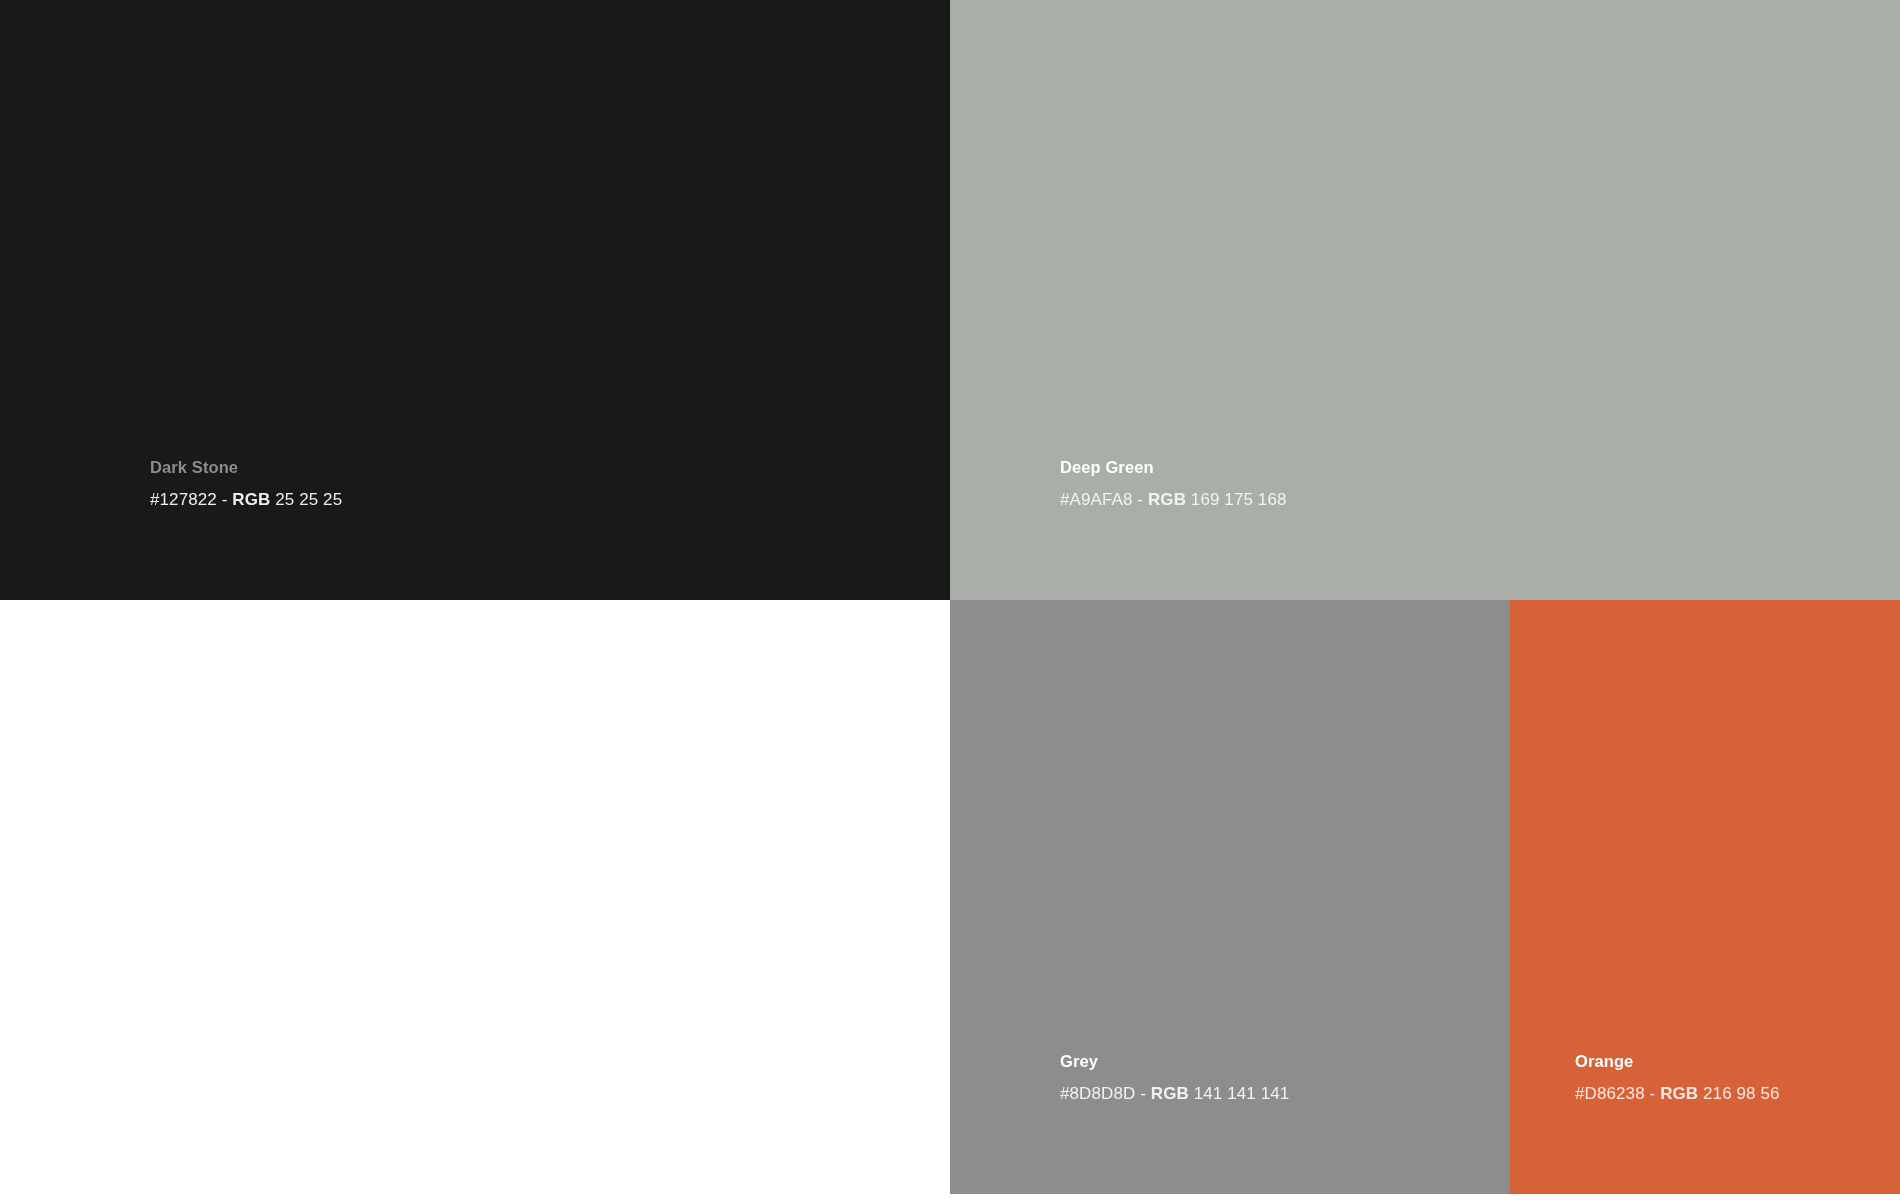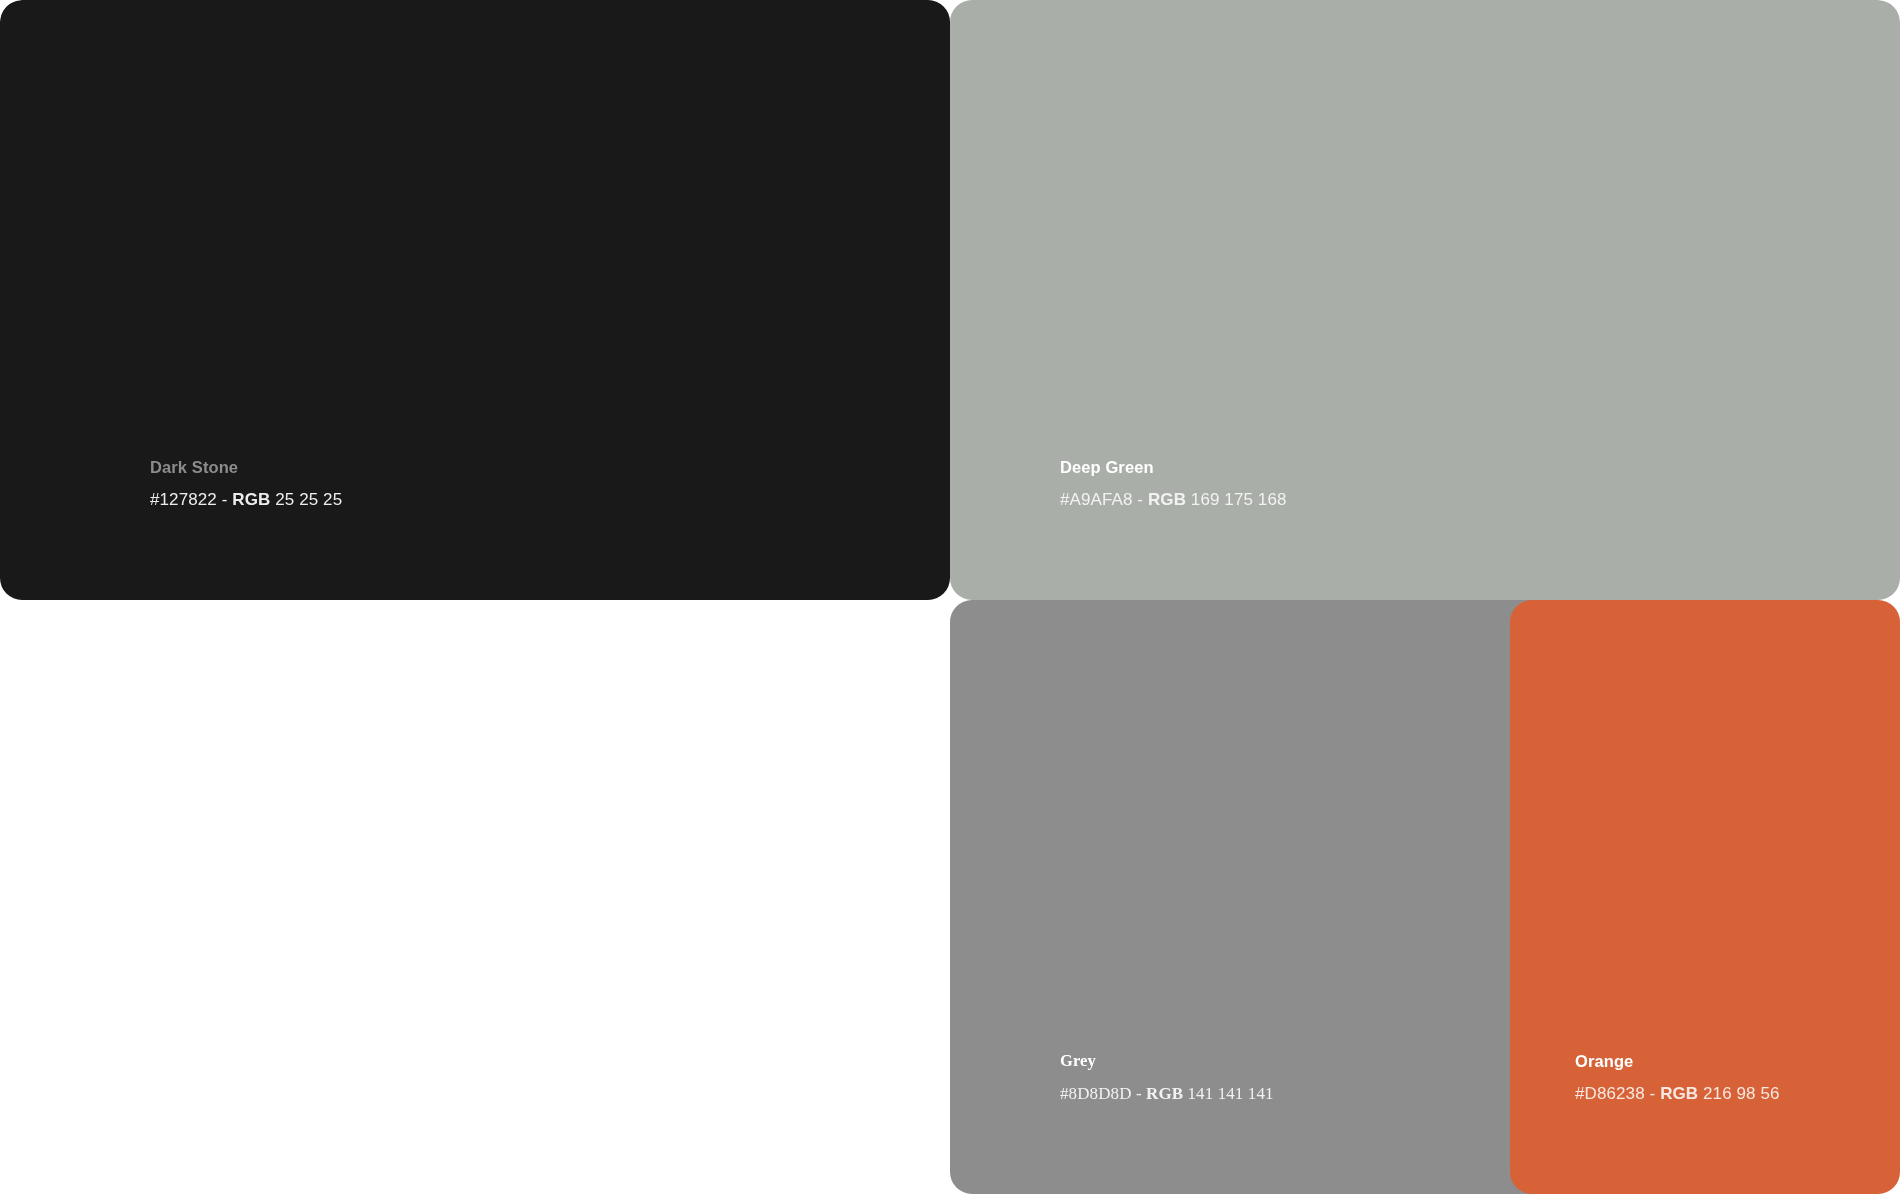--- a/index.html
+++ b/index.html
@@ -1,15 +1,15 @@
 <!DOCTYPE html>
 <html><head>
 <meta charset="utf-8">
 <style>
-  * { box-sizing: border-box; margin: 0; padding: 0; border-radius: 22px; }
+  * { box-sizing: border-box; margin: 0; padding: 0; }
 
   html, body {
     width: 1900px;
     height: 1200px;
     overflow: hidden;
     background: #ffffff;
     font-family: "Liberation Sans", sans-serif;
   }
 
   #palette-grid {
@@ -48,21 +48,21 @@
   }
 
   .swatch-code .rgb-label {
     font-weight: 700;
   }
 
   
   #swatch-dark-stone  { left: 0;      top: 0;    width: 950px;  height: 600px; }
   #swatch-deep-green  { left: 950px;  top: 0;    width: 950px;  height: 600px; }
   #swatch-granit      { left: 0;      top: 600px; width: 950px; height: 594px; }
-  #swatch-grey        { left: 950px;  top: 600px; width: 648px; height: 594px; font-family: Liberation Serif, serif; }
+  #swatch-grey        { left: 950px;  top: 600px; width: 648px; height: 594px; }
   #swatch-orange      { left: 1510px; top: 600px; width: 390px; height: 594px; }
 
   #swatch-deep-green .swatch-caption,
   #swatch-grey .swatch-caption { left: 110px; }
 
   #swatch-orange .swatch-caption { left: 65px; }
 </style>
 </head>
 <body style="background: rgb(255, 255, 255);">
 

